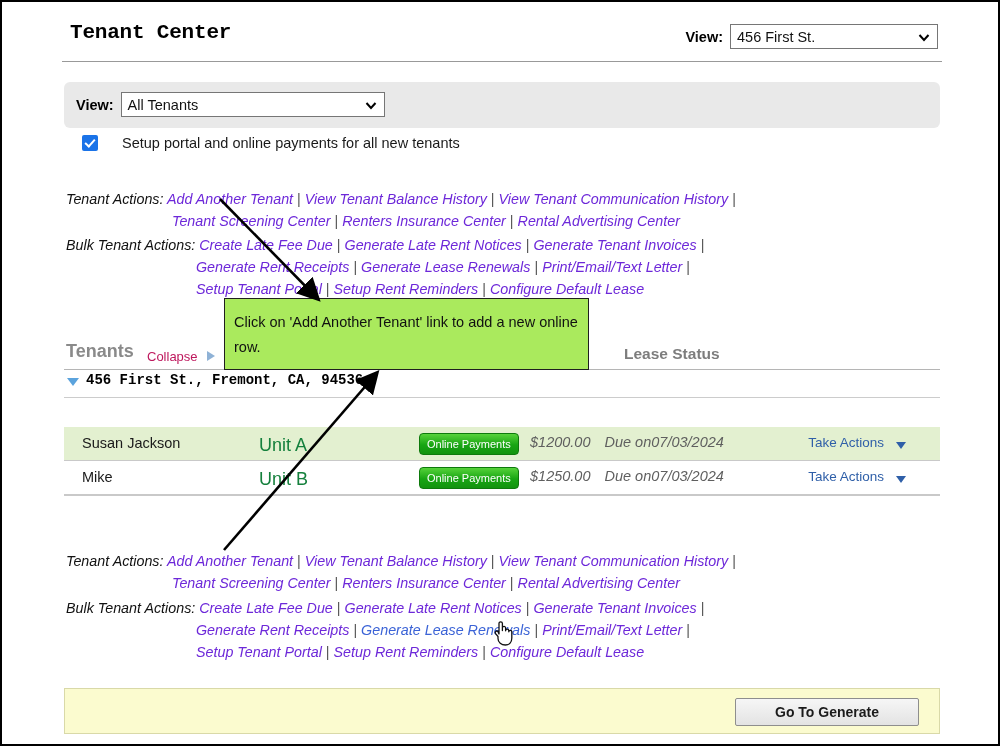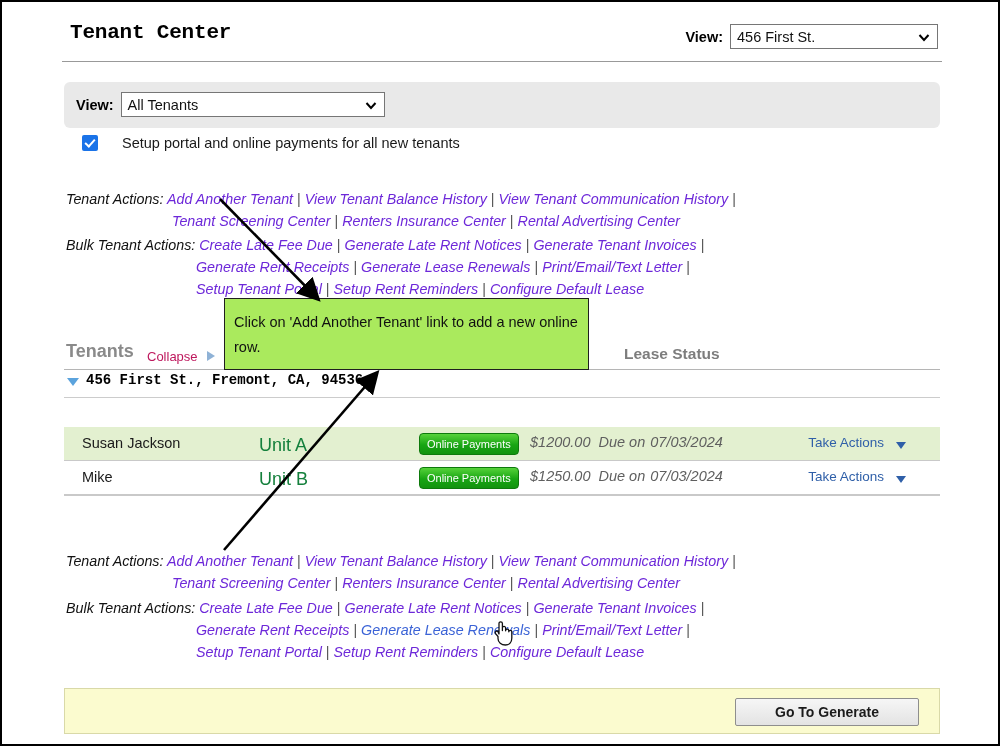--- a/index.html
+++ b/index.html
@@ -294,22 +294,22 @@
   }
   .t-rent {
     position: absolute;
     left: 466px;
     top: 7px;
     font-size: 14.5px;
     font-style: italic;
     color: #5f5f5f;
     white-space: nowrap;
   }
-  .t-rent .due { padding-left: 8px; }
-  .t-rent .date { padding-left: 5px; }
+  .t-rent .due { padding-left: 14px; }
+  .t-rent .date { }
   .take-actions {
     position: absolute;
     right: 56px;
     top: 8px;
     font-size: 13.5px;
     color: #2f5fa8;
     cursor: pointer;
     white-space: nowrap;
   }
   .ta-caret {

